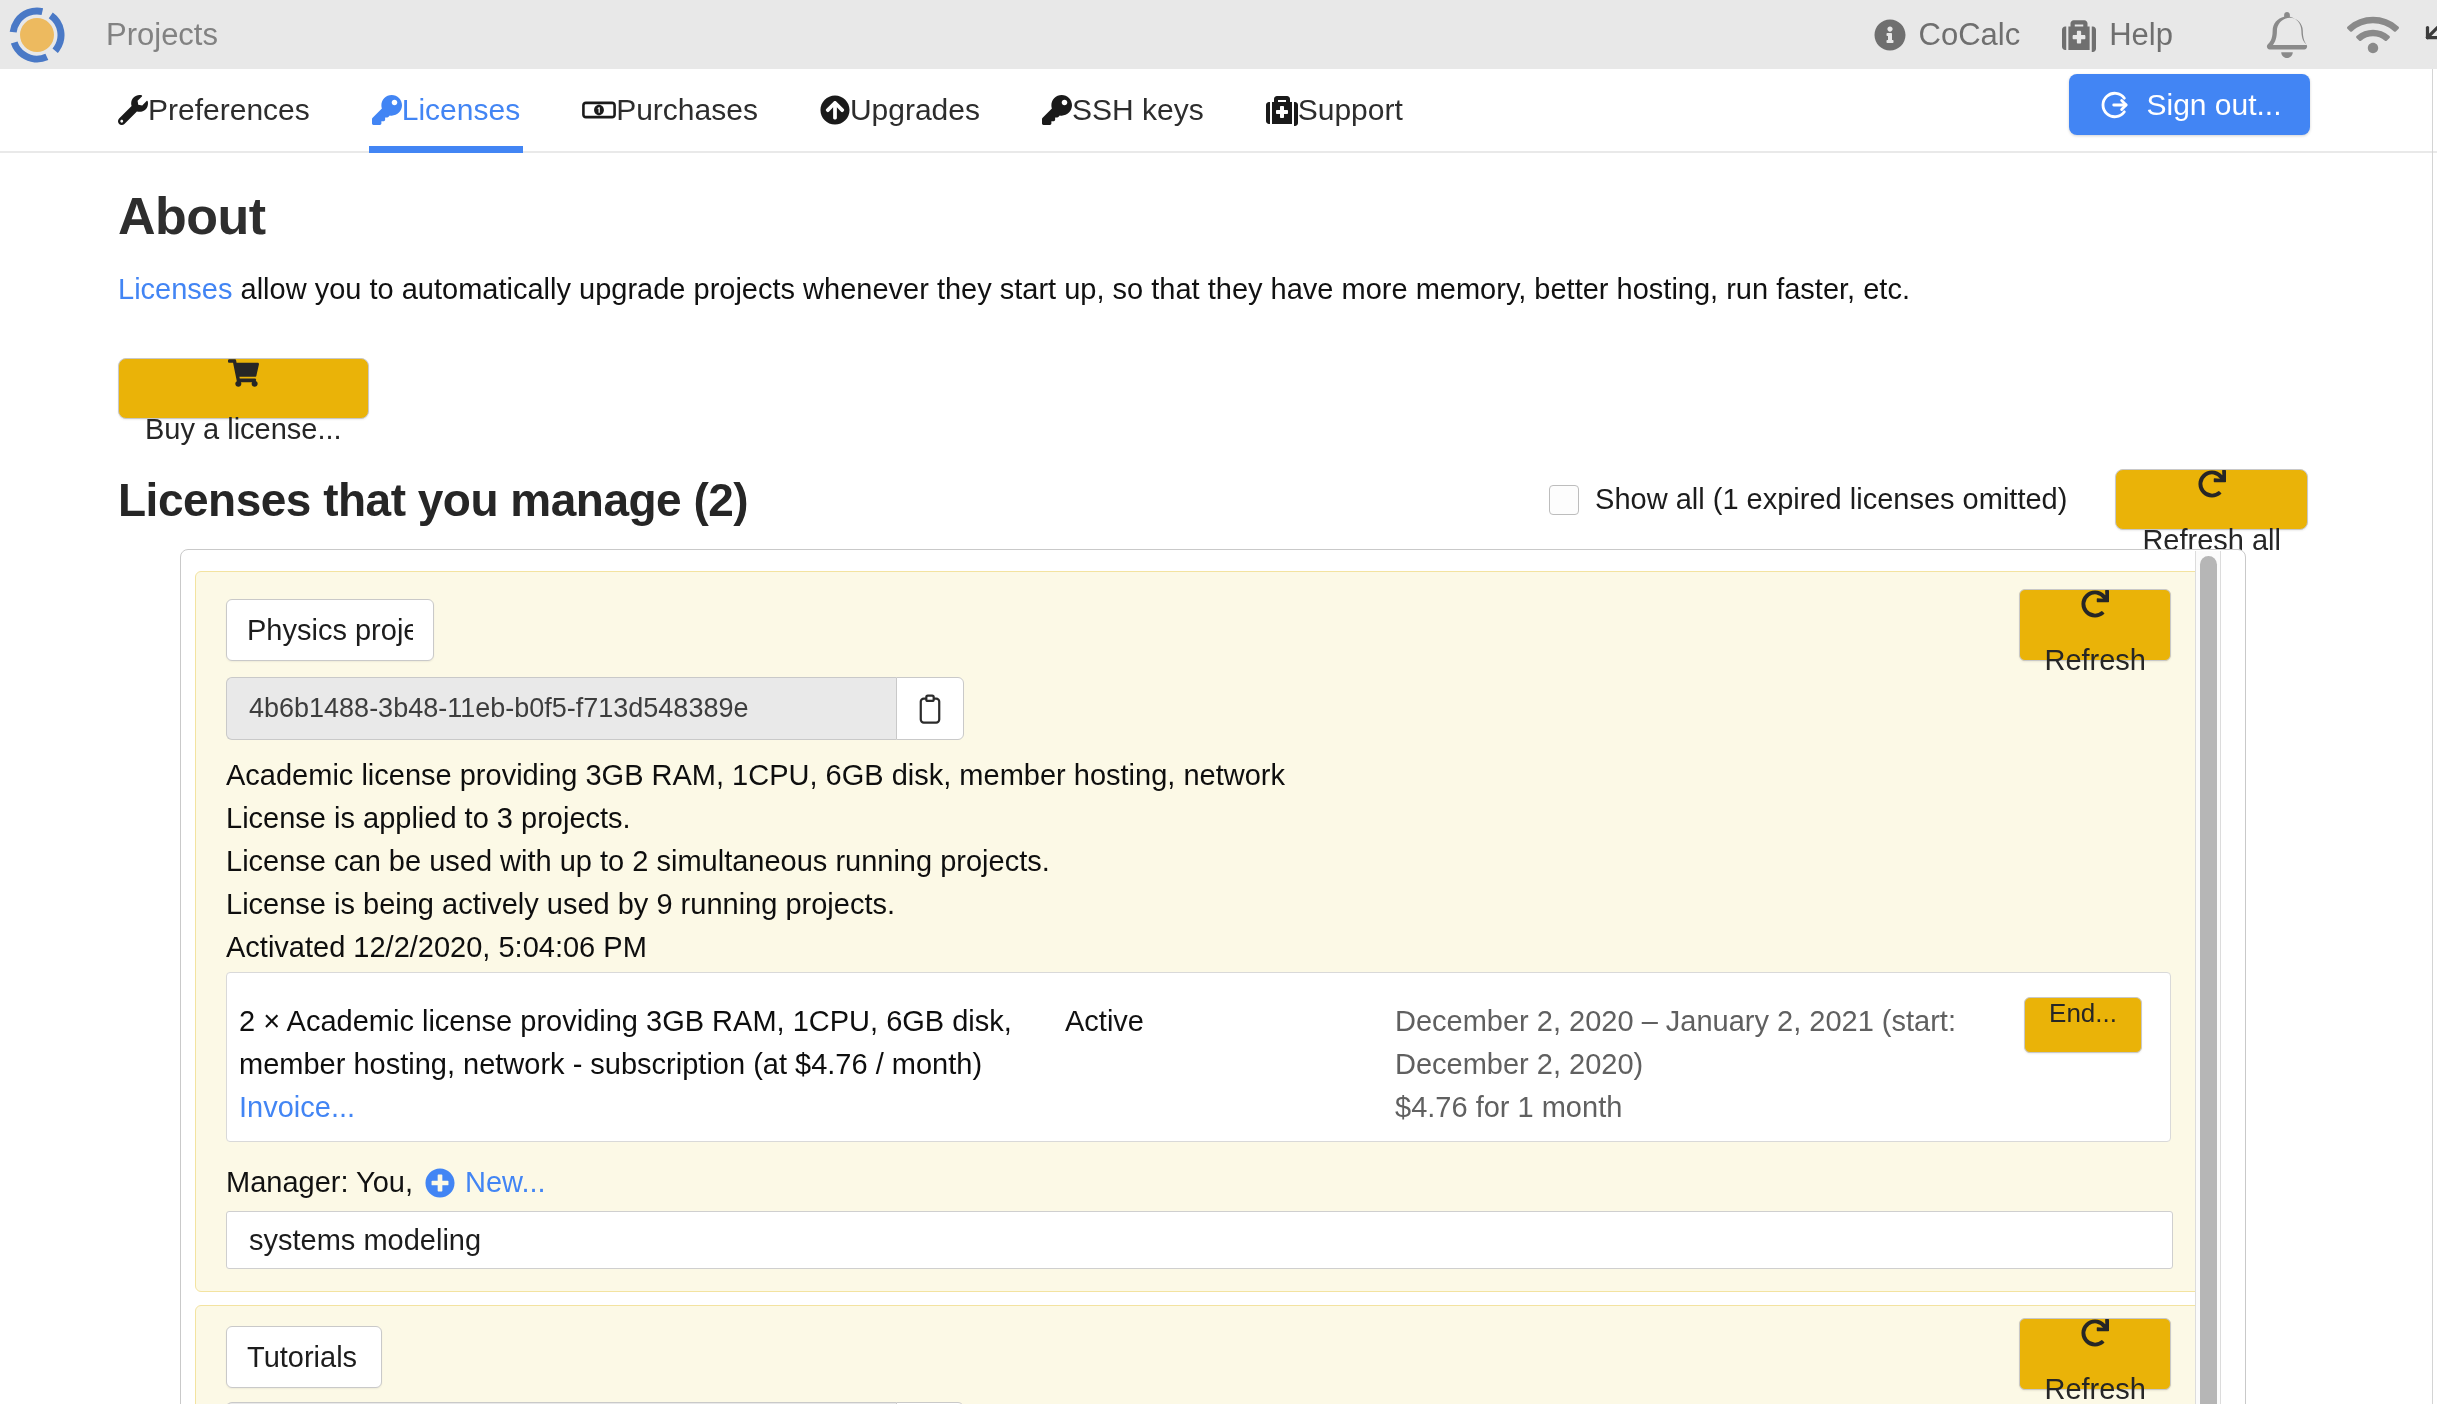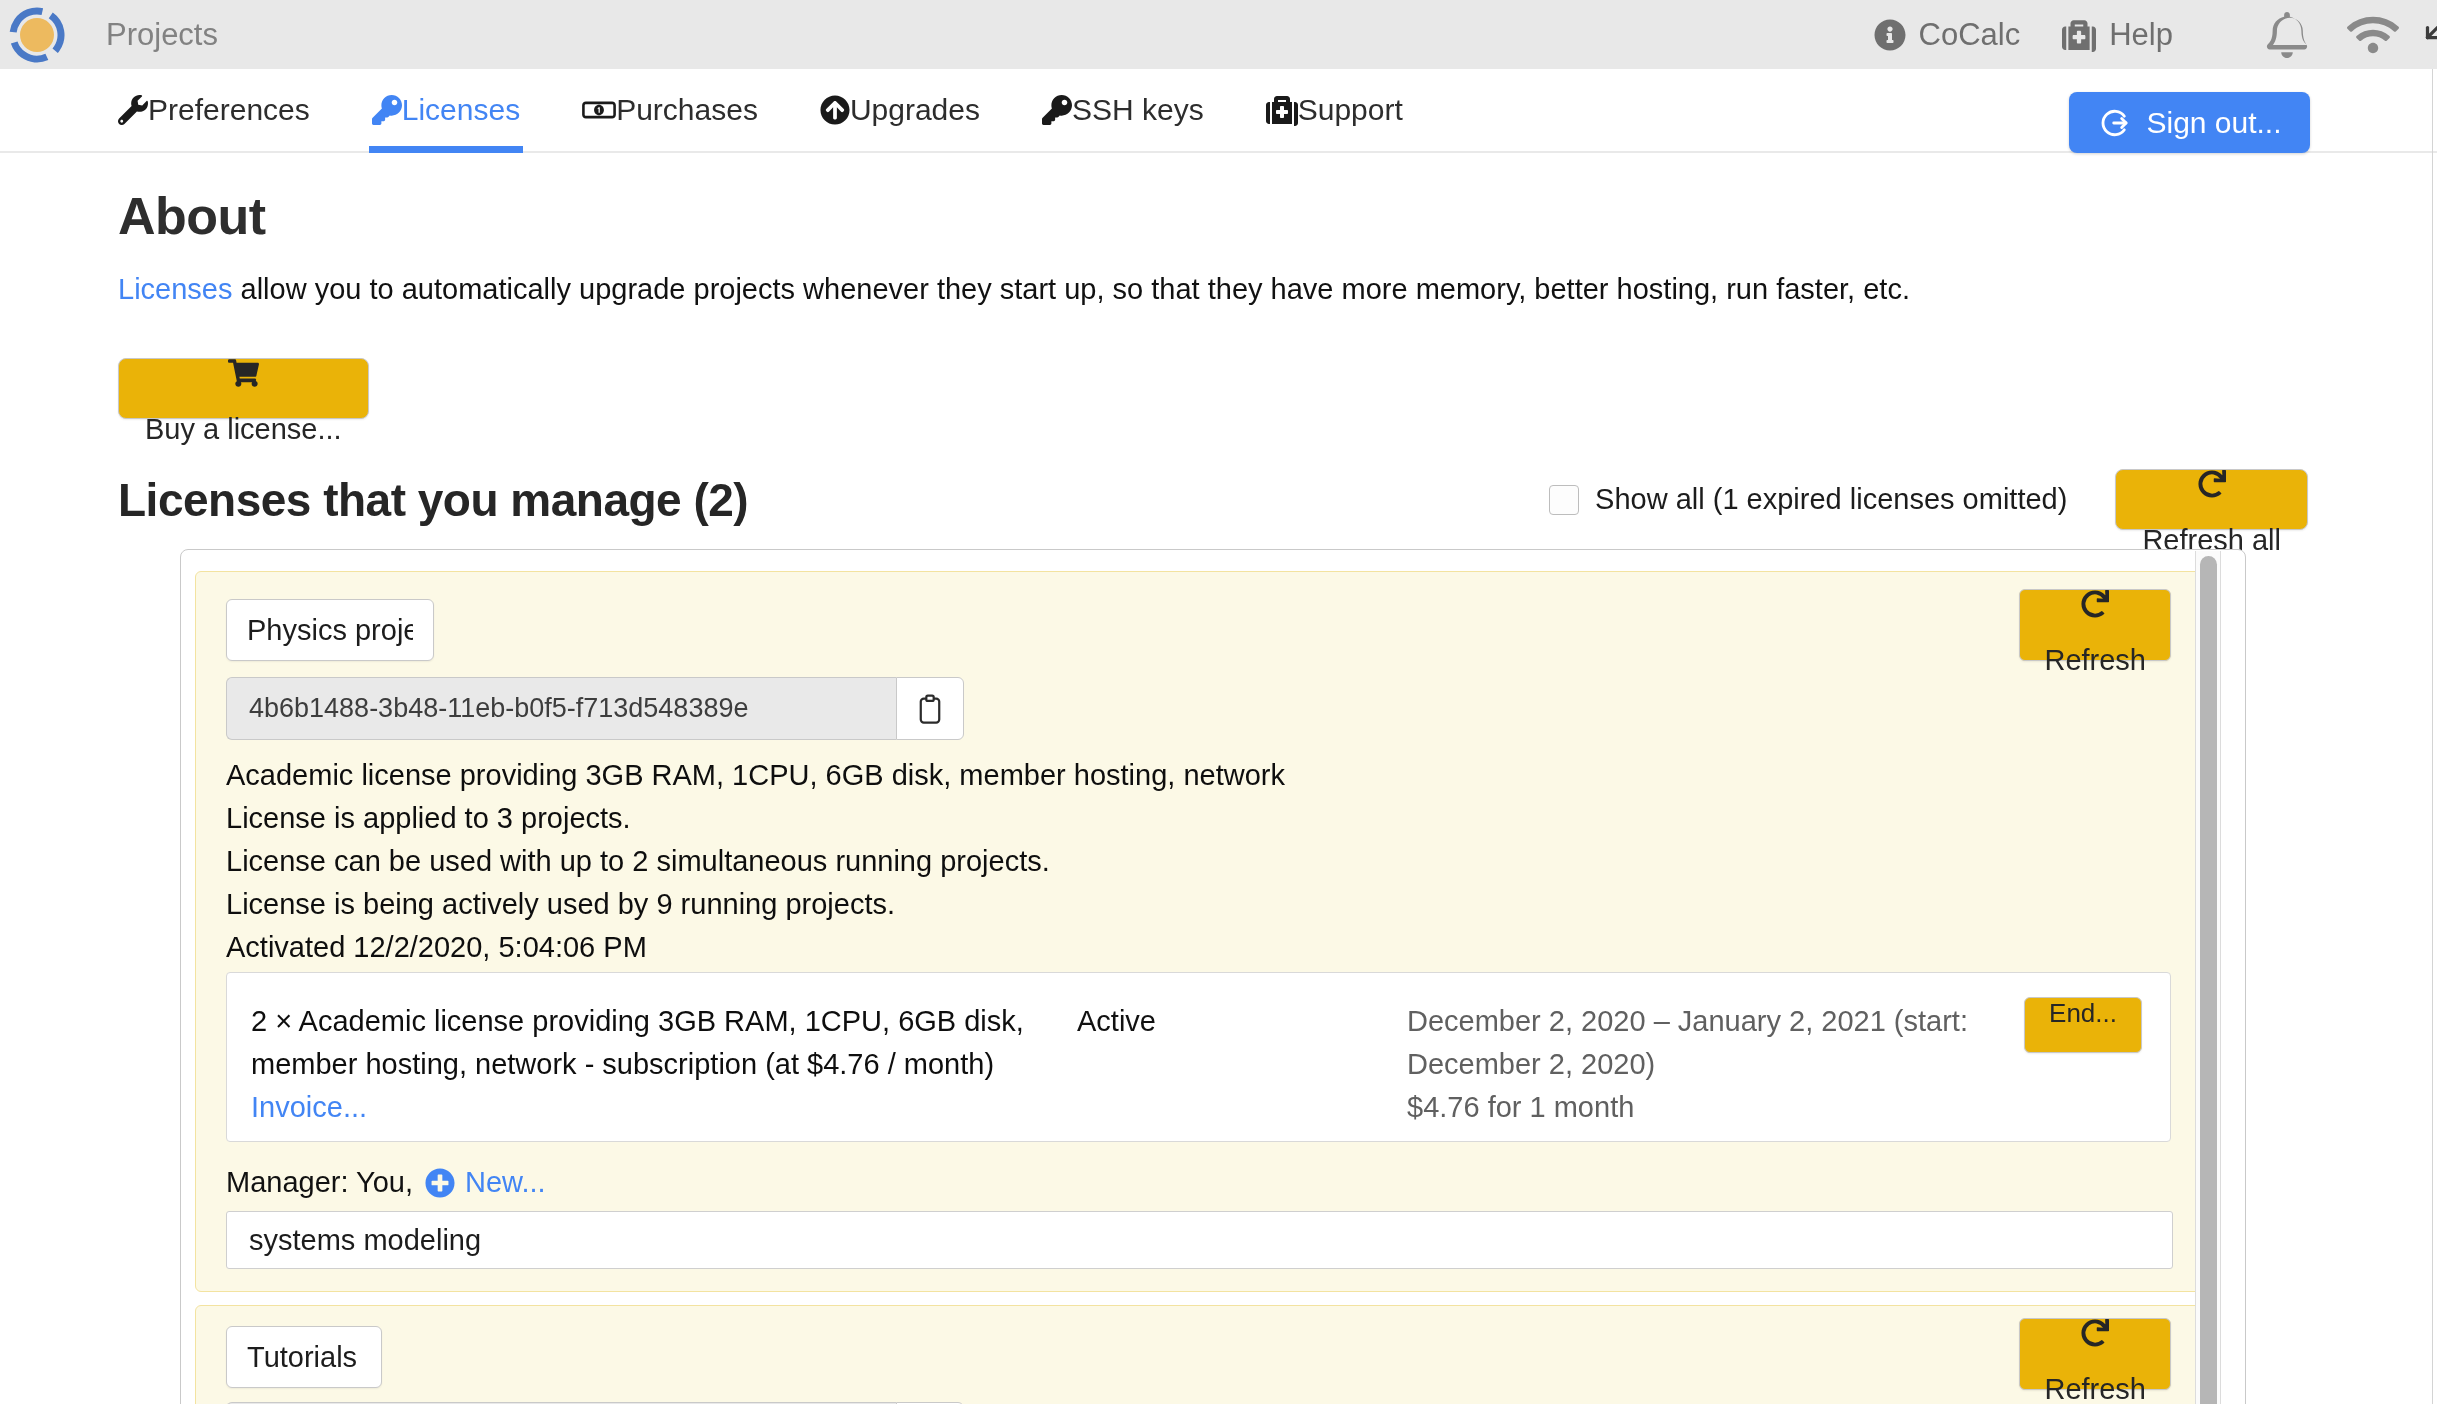--- a/index.html
+++ b/index.html
@@ -36,21 +36,21 @@
   .corner-wrap{margin-left:16px;margin-right:-8px;color:#3c3c3c;}
 
   
   .tabs-row{height:84px;display:flex;align-items:center;padding-left:118px;border-bottom:2px solid #e9e9e9;background:#fff;}
   .tab{display:flex;align-items:center;margin-right:62px;height:100%;position:relative;font-size:30px;color:#2d2d2d;cursor:default;}
   .tab .ticon{color:#1a1a1a;}
   .tab.active{color:var(--blue);}
   .tab.active .ticon{color:var(--blue);}
   .tab.active::after{content:"";position:absolute;left:-3px;right:-3px;bottom:-2px;height:7px;background:var(--blue);}
 
-  .signout-btn{position:absolute;left:2069px;top:92px;width:241px;height:61px;background:var(--blue);
+  .signout-btn{position:absolute;left:2069px;top:74px;width:241px;height:61px;background:var(--blue);
     border:none;border-radius:8px;color:#fff;font-size:30px;display:flex;align-items:center;justify-content:center;gap:15px;
     font-family:inherit;box-shadow:0 1px 3px rgba(0,0,0,.18);}
 
   
   .content{padding:0 129px 0 118px;}
   .about-title{margin-top:33px;font-size:52px;font-weight:bold;color:#2e2e2e;letter-spacing:-.5px;}
   .about-text{margin-top:27px;font-size:29px;color:#111;}
   a.link{color:var(--blue);text-decoration:none;cursor:pointer;}
 
   .btn{display:inline-flex;align-items:center;gap:26px;background:#eab308;border:1px solid var(--btn-border);
@@ -86,21 +86,21 @@
   .id-input{flex:1;background:#e9e9e9;border:1px solid #c9c9c9;border-right:none;border-radius:6px 0 0 6px;
     font-family:inherit;font-size:27px;color:#3d3d3d;padding:0 0 0 22px;}
   .copy-btn{width:68px;background:#fff;border:1px solid #c9c9c9;border-radius:0 6px 6px 0;display:flex;
     align-items:center;justify-content:center;color:#2b2b2b;cursor:pointer;}
   .card2-idrow{margin-top:12px;}
 
   .desc-block{margin-top:14px;font-size:29px;color:#0e0e0e;}
   .desc-block div{line-height:43px;}
 
   .sub-box{margin-top:3px;background:#fff;border:1px solid #d9d9d9;border-radius:4px;height:170px;
-    display:flex;padding:27px 14px 0 24px;font-size:29px;line-height:43px;}
+    display:flex;padding:27px 14px 0 12px;font-size:29px;line-height:43px;}
   .sub-desc{width:780px;color:#0e0e0e;}
   .sub-status{margin-left:46px;width:330px;color:#111;}
   .sub-dates{width:590px;color:#606060;}
   .end-btn{margin-left:auto;margin-right:14px;margin-top:-3px;height:56px;padding:0 24px;font-size:26px;border-radius:6px;align-self:flex-start;}
 
   .manager-row{margin-top:24px;display:flex;align-items:center;font-size:29px;color:#111;}
   .manager-row .plus-wrap{margin:0 10px 0 12px;color:var(--blue);}
   .name-input{margin-top:12px;width:1947px;height:58px;border:1px solid #cfcfcf;border-radius:3px;
     font-family:inherit;font-size:29px;color:#1c1c1c;padding:0 0 0 22px;background:#fff;}
 

